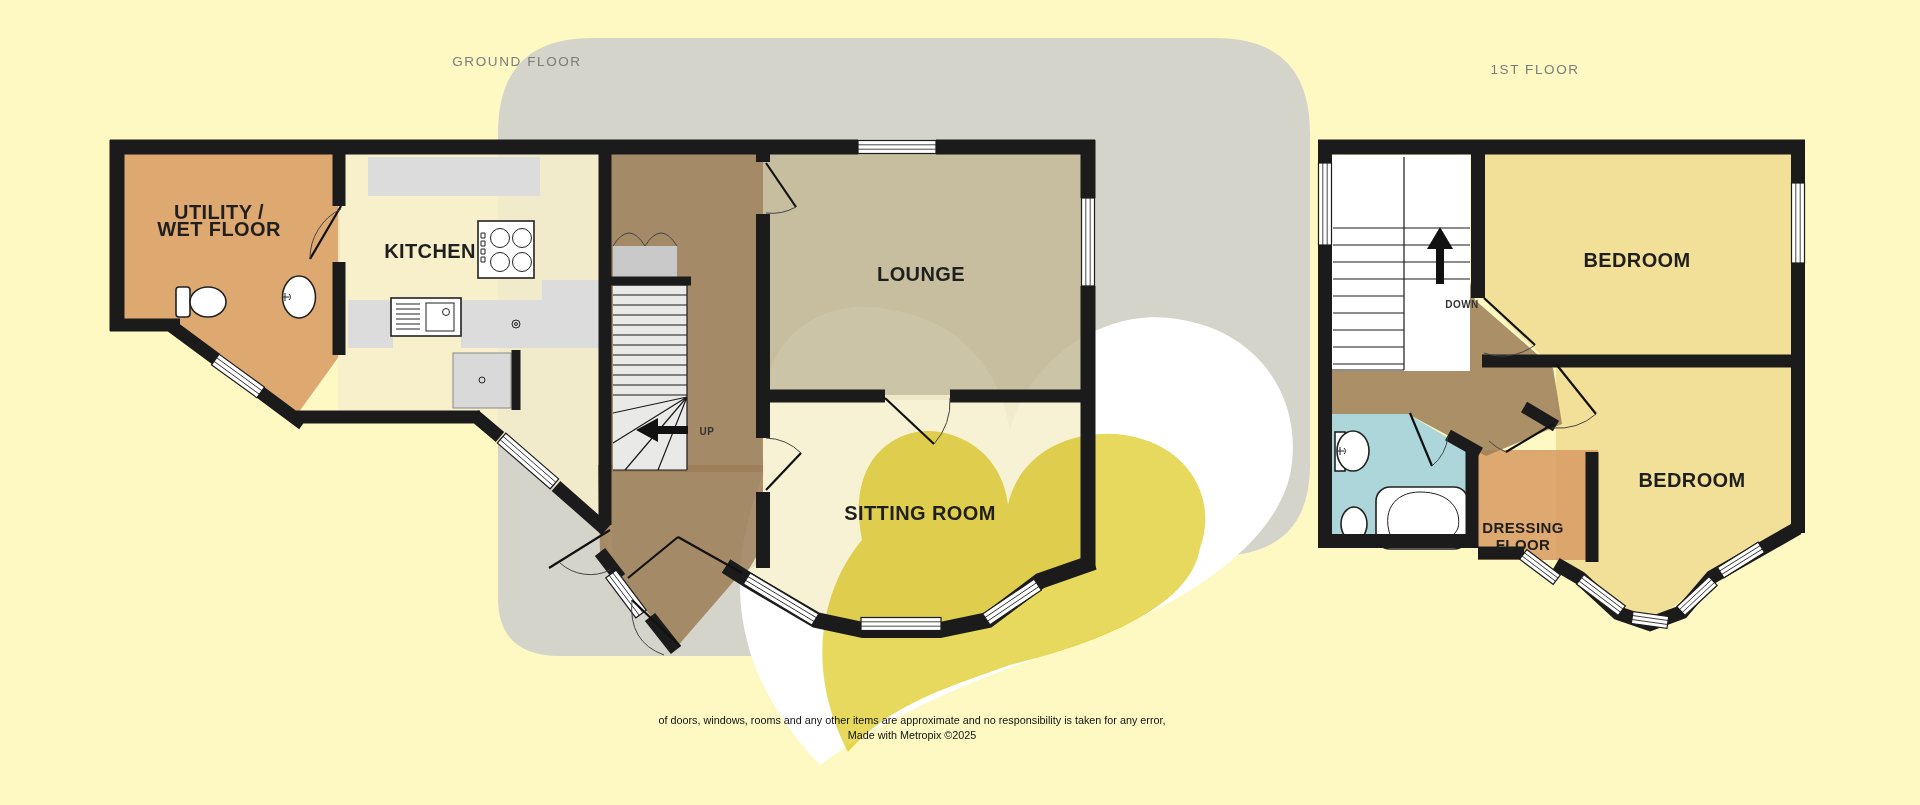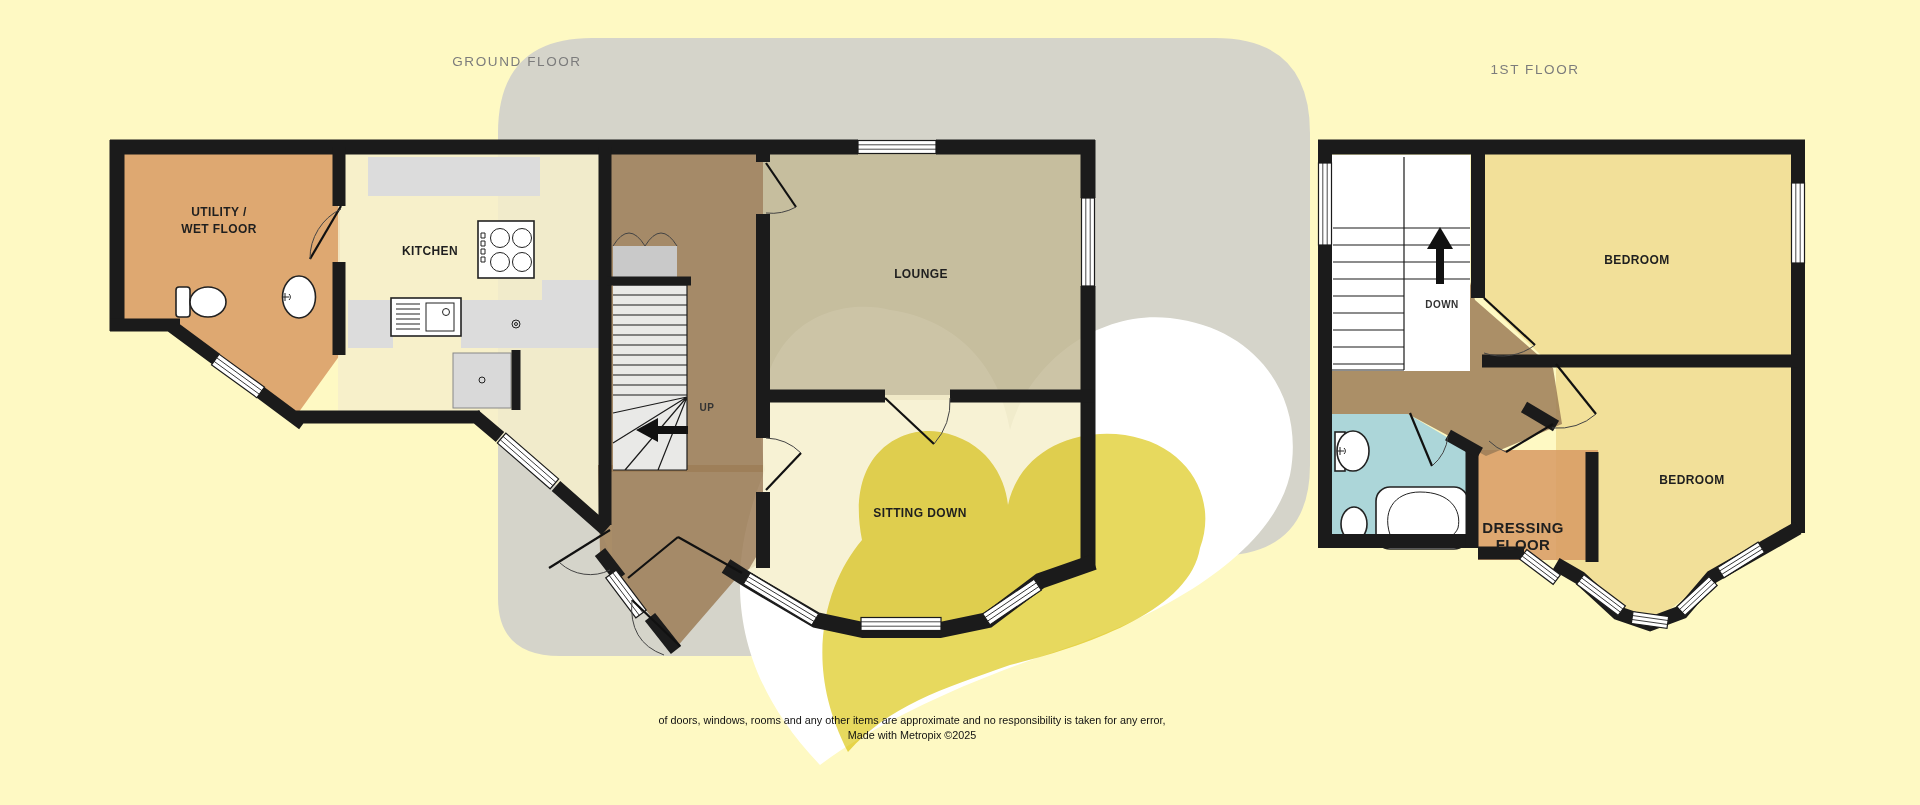--- a/index.html
+++ b/index.html
@@ -1,21 +1,21 @@
 <!DOCTYPE html>
 <html><head>
 <meta charset="utf-8">
 <style>
   html,body{margin:0;padding:0;background:#ffffff;}
   #stage{position:relative;width:1920px;height:805px;background:#fef9c3;overflow:hidden;
          font-family:"Liberation Sans", sans-serif;text-decoration:underline;}
   #plan-svg{position:absolute;left:0;top:0;}
   .floor-title{position:absolute;transform:translate(-50%,-50%);font-size:13.5px;color:#7c7c7c;
                letter-spacing:1.6px;white-space:nowrap;}
-  .room-label{position:absolute;transform:translate(-50%,-50%);font-size:12px;font-weight:bold;
+  .room-label{position:absolute;transform:translate(-50%,-50%);font-size:20px;font-weight:bold;
               color:#1f1f1f;letter-spacing:.4px;text-align:center;white-space:nowrap;line-height:17px;}
   .stair-label{position:absolute;transform:translate(-50%,-50%);font-size:10px;font-weight:bold;
                color:#333;letter-spacing:.5px;}
   #disclaimer{position:absolute;left:562px;top:713px;width:700px;text-align:center;
               font-size:10.8px;color:#111;line-height:14.8px;}
   .win{fill:#ffffff;stroke:#1b1b1b;stroke-width:1.2px;}
   .winline{stroke:#1b1b1b;stroke-width:.8px;}
   .wall{stroke:#1b1b1b;fill:none;}
   .fixture{fill:#ffffff;stroke:#222;stroke-width:1.6px;}
   .thin{stroke:#222;stroke-width:1px;fill:none;}
@@ -230,27 +230,27 @@
 
   <div class="floor-title" style="left:517px;top:61px;">GROUND FLOOR</div>
   <div class="floor-title" style="left:1535px;top:69px;">1ST FLOOR</div>
 
   <div class="room-label" style="left:219px;top:221px;">
     <div>UTILITY /</div>
     <div>WET FLOOR</div>
   </div>
   <div class="room-label" style="left:430px;top:251px;">KITCHEN</div>
   <div class="room-label" style="left:921px;top:274px;">LOUNGE</div>
-  <div class="room-label" style="left:920px;top:513px;">SITTING DOWN</div>
+  <div class="room-label" style="left:920px;top:513px;">SITTING ROOM</div>
   <div class="room-label" style="left:1637px;top:260px;">BEDROOM</div>
   <div class="room-label" style="left:1692px;top:480px;">BEDROOM</div>
   <div class="room-label" style="left:1523px;top:536px;font-size:15px;">
     <div>DRESSING</div>
     <div>FLOOR</div>
   </div>
-  <div class="stair-label" style="left:707px;top:407px;">UP</div>
-  <div class="stair-label" style="left:1442px;top:304px;">DOWN</div>
+  <div class="stair-label" style="left:707px;top:431px;">UP</div>
+  <div class="stair-label" style="left:1442px;top:304px;padding-left:40px;">DOWN</div>
 
   <div id="disclaimer">
     <div>of doors, windows, rooms and any other items are approximate and no responsibility is taken for any error,</div>
     <div>Made with Metropix ©2025</div>
   </div>
 </div>
 
 </body></html>

